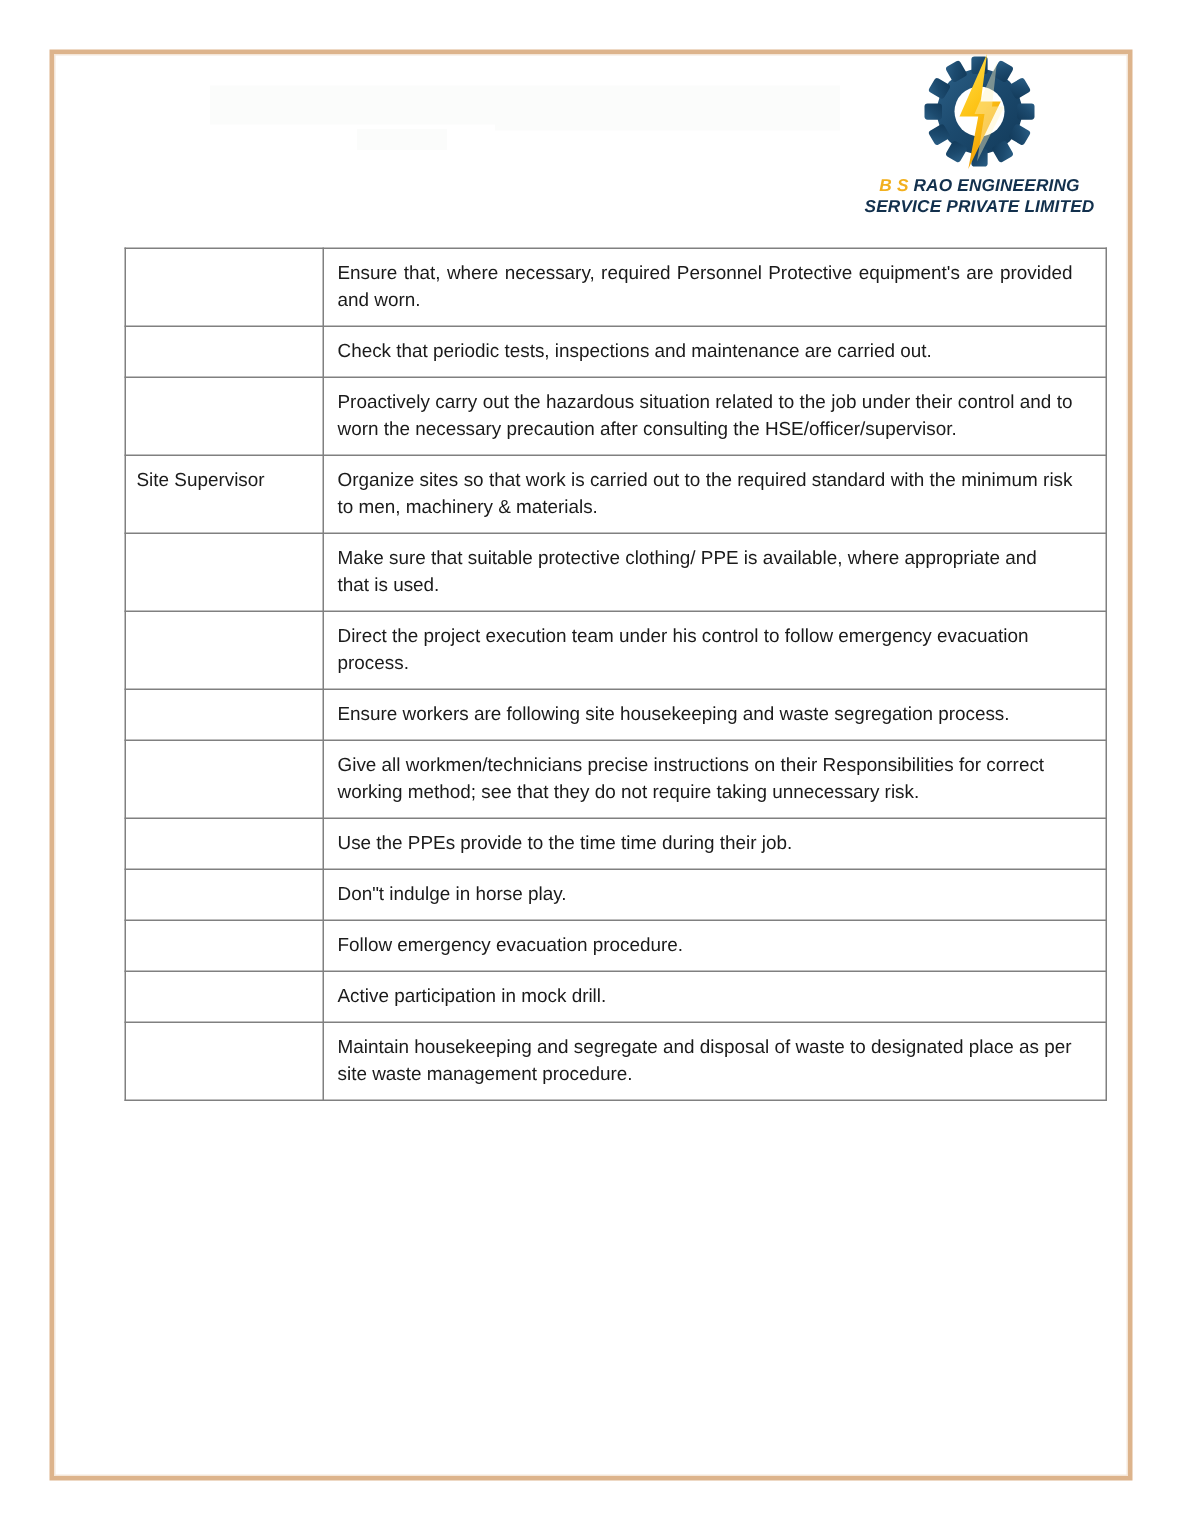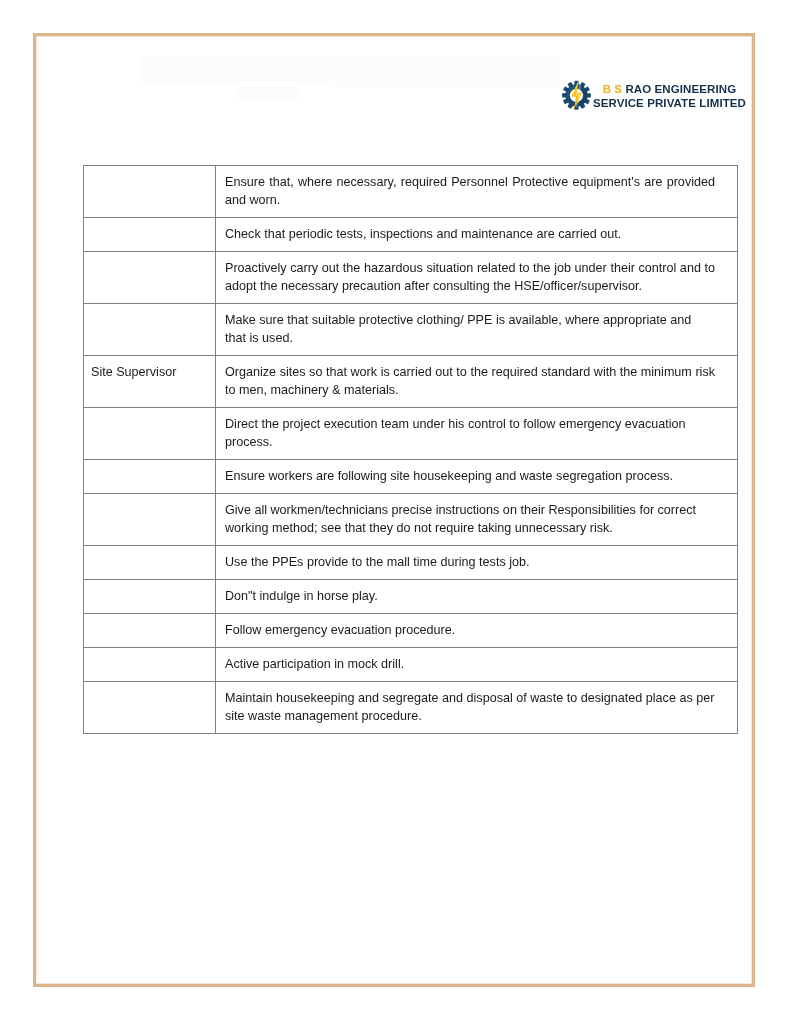--- a/index.html
+++ b/index.html
@@ -45,22 +45,23 @@
   }
 
   
   .letterhead {
     position: absolute;
     left: 560px;
     top: 36px;
     width: 186px;
     height: 120px;
     display: flex;
-    flex-direction: row;
+    flex-direction: column;
     align-items: center;
+    font-style: italic;
   }
   .logo-mark {
     width: 86px;
     height: 80px;
     display: block;
   }
   .brand-lines {
     margin-top: 2px;
     text-align: center;
     line-height: 1.18;
@@ -192,57 +193,57 @@
         <tr>
           <td class="role">
             <span class="role-text"></span>
           </td>
           <td class="duty">Check that periodic tests, inspections and maintenance are carried out.</td>
         </tr>
         <tr>
           <td class="role">
             <span class="role-text"></span>
           </td>
-          <td class="duty justify">Proactively carry out the hazardous situation related to the job under their control and to adopt the necessary precaution after consulting the HSE/officer/supervisor.</td>
+          <td class="duty justify">Proactively carry out the hazardous situation related to the job under their control and to worn the necessary precaution after consulting the HSE/officer/supervisor.</td>
+        </tr>
+        <tr>
+          <td class="role">
+            <span class="role-text">Site Supervisor</span>
+          </td>
+          <td class="duty justify">Organize sites so that work is carried out to the required standard with the minimum risk to men, machinery &amp; materials.</td>
         </tr>
         <tr>
           <td class="role">
             <span class="role-text"></span>
           </td>
           <td class="duty">Make sure that suitable protective clothing/ PPE is available, where appropriate and that is used.</td>
         </tr>
         <tr>
           <td class="role">
-            <span class="role-text">Site Supervisor</span>
-          </td>
-          <td class="duty justify">Organize sites so that work is carried out to the required standard with the minimum risk to men, machinery &amp; materials.</td>
-        </tr>
-        <tr>
-          <td class="role">
             <span class="role-text"></span>
           </td>
           <td class="duty">Direct the project execution team under his control to follow emergency evacuation process.</td>
         </tr>
         <tr>
           <td class="role">
             <span class="role-text"></span>
           </td>
           <td class="duty">Ensure workers are following site housekeeping and waste segregation process.</td>
         </tr>
         <tr>
           <td class="role">
             <span class="role-text"></span>
           </td>
           <td class="duty">Give all workmen/technicians precise instructions on their Responsibilities for correct working method; see that they do not require taking unnecessary risk.</td>
         </tr>
         <tr>
           <td class="role">
             <span class="role-text"></span>
           </td>
-          <td class="duty">Use the PPEs provide to the mall time during tests job.</td>
+          <td class="duty">Use the PPEs provide to the time time during their job.</td>
         </tr>
         <tr>
           <td class="role">
             <span class="role-text"></span>
           </td>
           <td class="duty">Don"t indulge in horse play.</td>
         </tr>
         <tr>
           <td class="role">
             <span class="role-text"></span>

